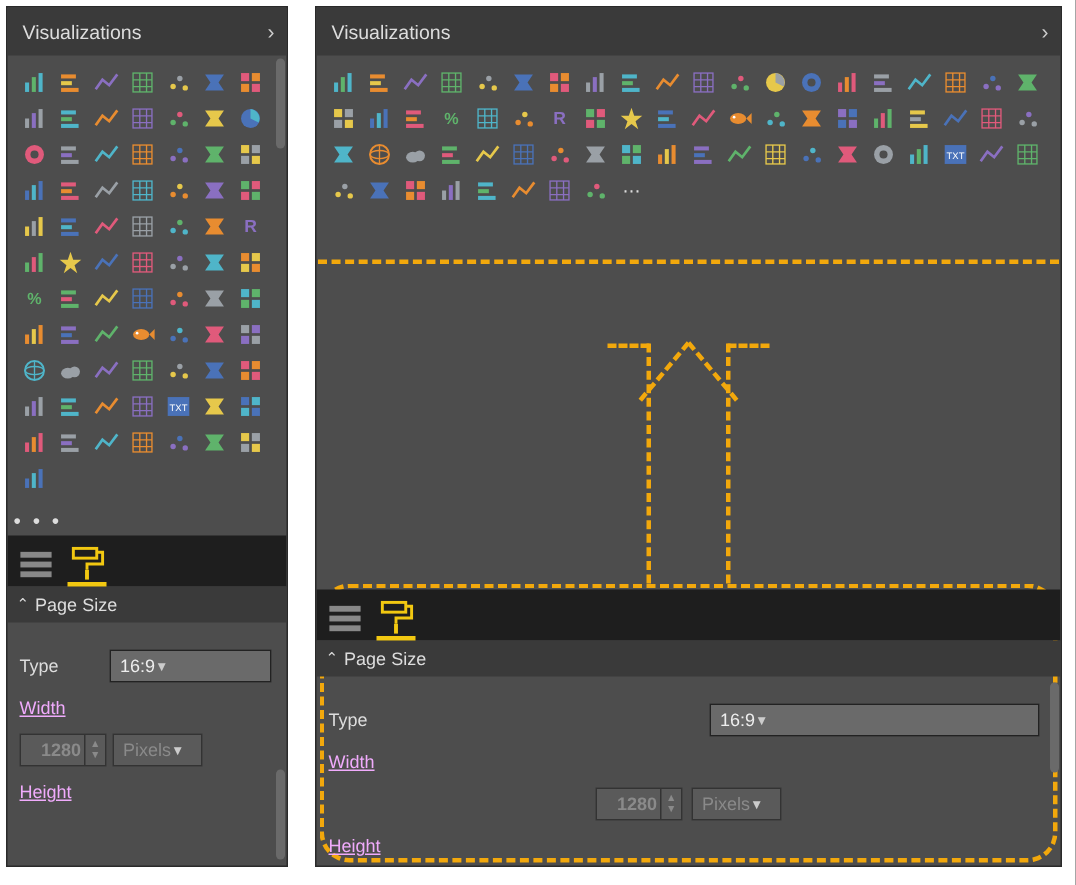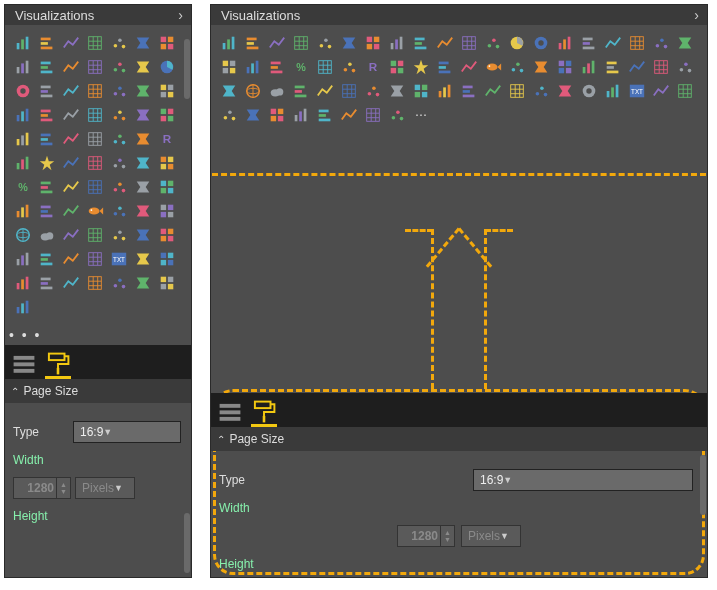--- a/index.html
+++ b/index.html
@@ -14,21 +14,21 @@
   .panel {
     position: absolute;
     background: #4d4d4d;
     border: 1px solid #2a2a2a;
     overflow: hidden;
   }
   .panel.narrow { left: 4px;  top: 4px;  width: 188px; height: 574px; }
   .panel.wide   { left: 210px; top: 4px; width: 498px; height: 574px; }
 
   .panel-header {
-    height: 20px;
+    height: 32px;
     background: #3a3a3a;
     display: flex; align-items: center; justify-content: space-between;
     padding: 0 8px 0 10px;
     font-size: 13px;
   }
   .chev { font-size: 14px; color: #ccc; }
 
   .viz-grid {
     padding: 6px;
     display: flex; flex-wrap: wrap;
@@ -65,21 +65,21 @@
     padding: 0 6px;
     font-size: 12px;
   }
   .caret { margin-right: 4px; font-size: 10px; }
 
   .prop-body { padding: 18px 8px; font-size: 12px; }
   .row { display: flex; align-items: center; margin-bottom: 10px; }
   .row .lbl { flex: 0 0 auto; }
   .narrow .row .lbl { width: 60px; }
   .wide   .row .lbl { width: 60px; }
-  .disabled { color: #86efac; }
+  .disabled { color: #f0abfc; text-decoration: underline; }
 
   .dropdown {
     height: 22px;
     background: #6a6a6a;
     border: 1px solid #222;
     display: flex; align-items: center; 
     padding: 0 6px;
     color: #eee;
   }
   .narrow .dropdown.type { width: 108px; }

